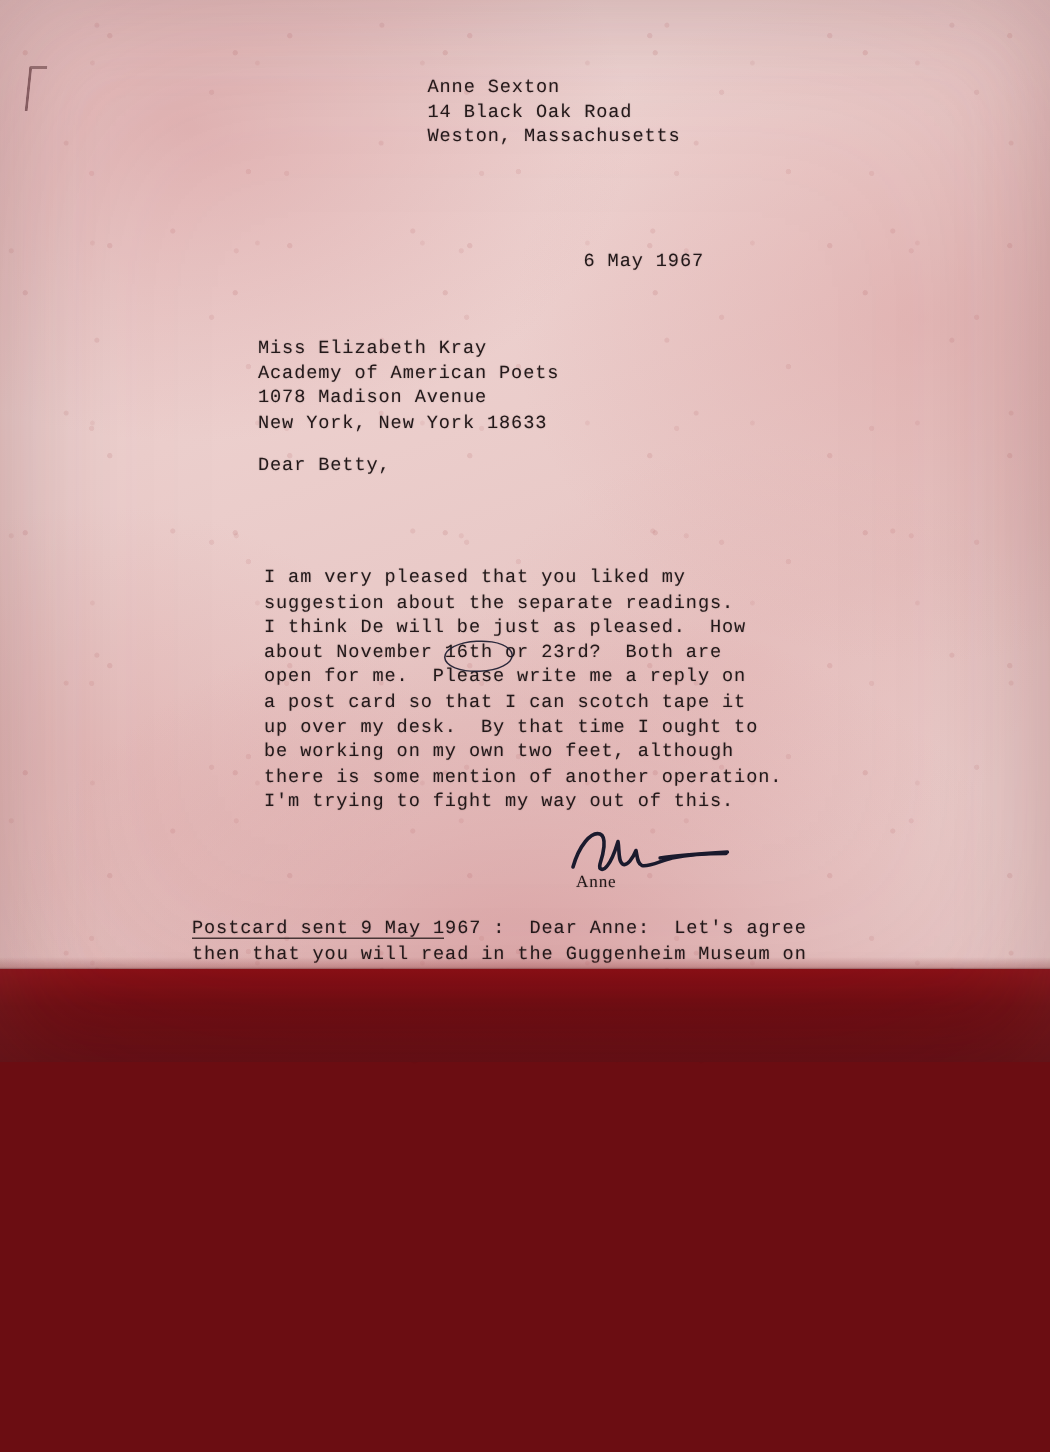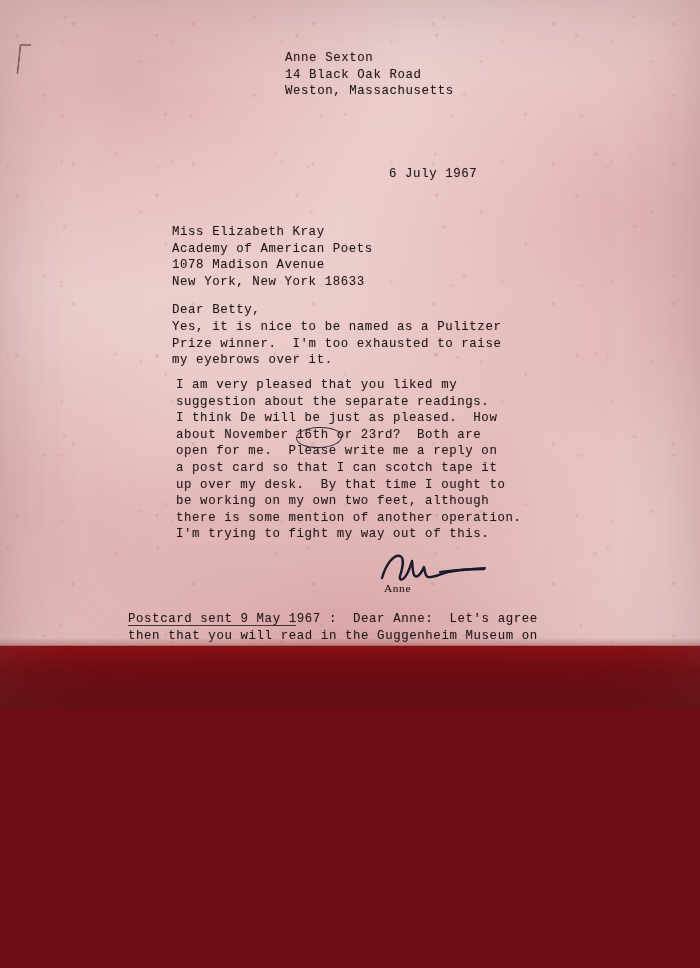--- a/index.html
+++ b/index.html
@@ -141,32 +141,29 @@
 <body>
 
 <div id="scan">
 
   <div id="clip-mark"></div>
 
   <div class="typed" id="sender">Anne Sexton
 14 Black Oak Road
 Weston, Massachusetts</div>
 
-  <div class="typed" id="date">6 July 1967</div>
+  <div class="typed" id="date">6 May 1967</div>
 
   <div class="typed" id="recipient">Miss Elizabeth Kray
 Academy of American Poets
 1078 Madison Avenue
 New York, New York 18633</div>
 
   <div class="typed" id="salutation">Dear Betty,</div>
 
-  <div class="typed" id="para1">Yes, it is nice to be named as a Pulitzer
-Prize winner.  I'm too exhausted to raise
-my eyebrows over it.</div>
 
   <div class="typed" id="para2">I am very pleased that you liked my
 suggestion about the separate readings.
 I think De will be just as pleased.  How
 about November 16th or 23rd?  Both are
 open for me.  Please write me a reply on
 a post card so that I can scotch tape it
 up over my desk.  By that time I ought to
 be working on my own two feet, although
 there is some mention of another operation.

